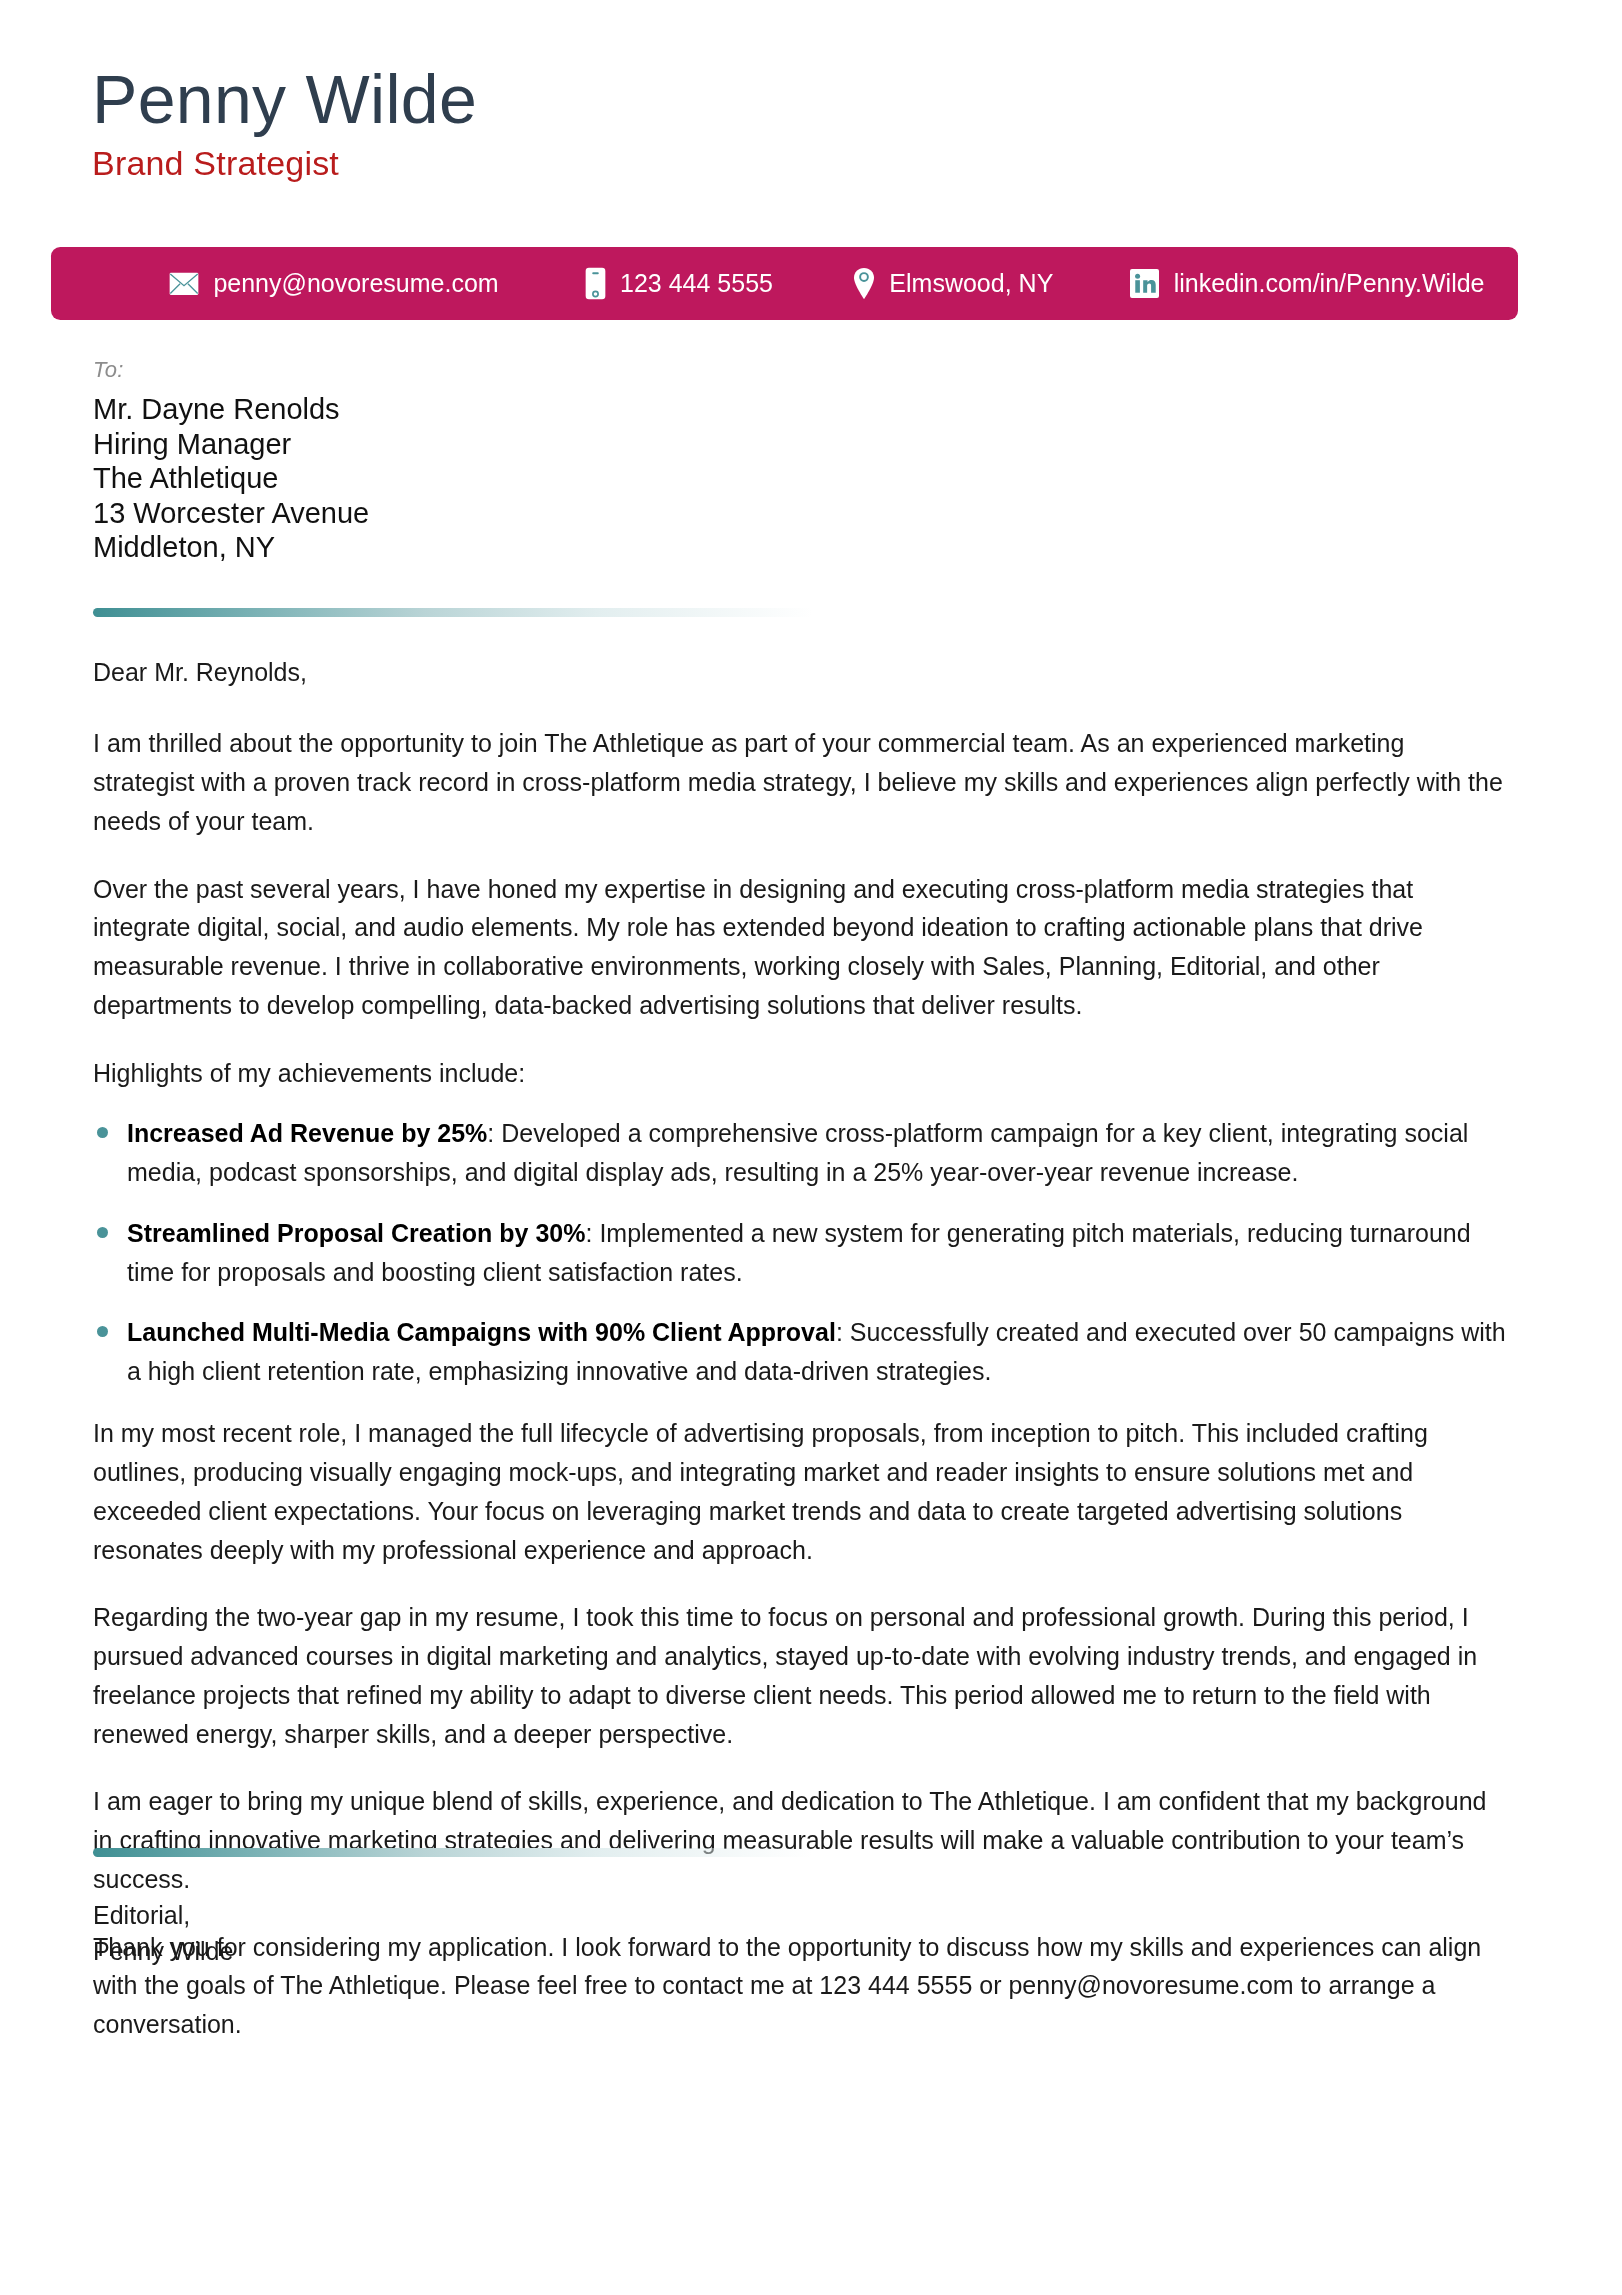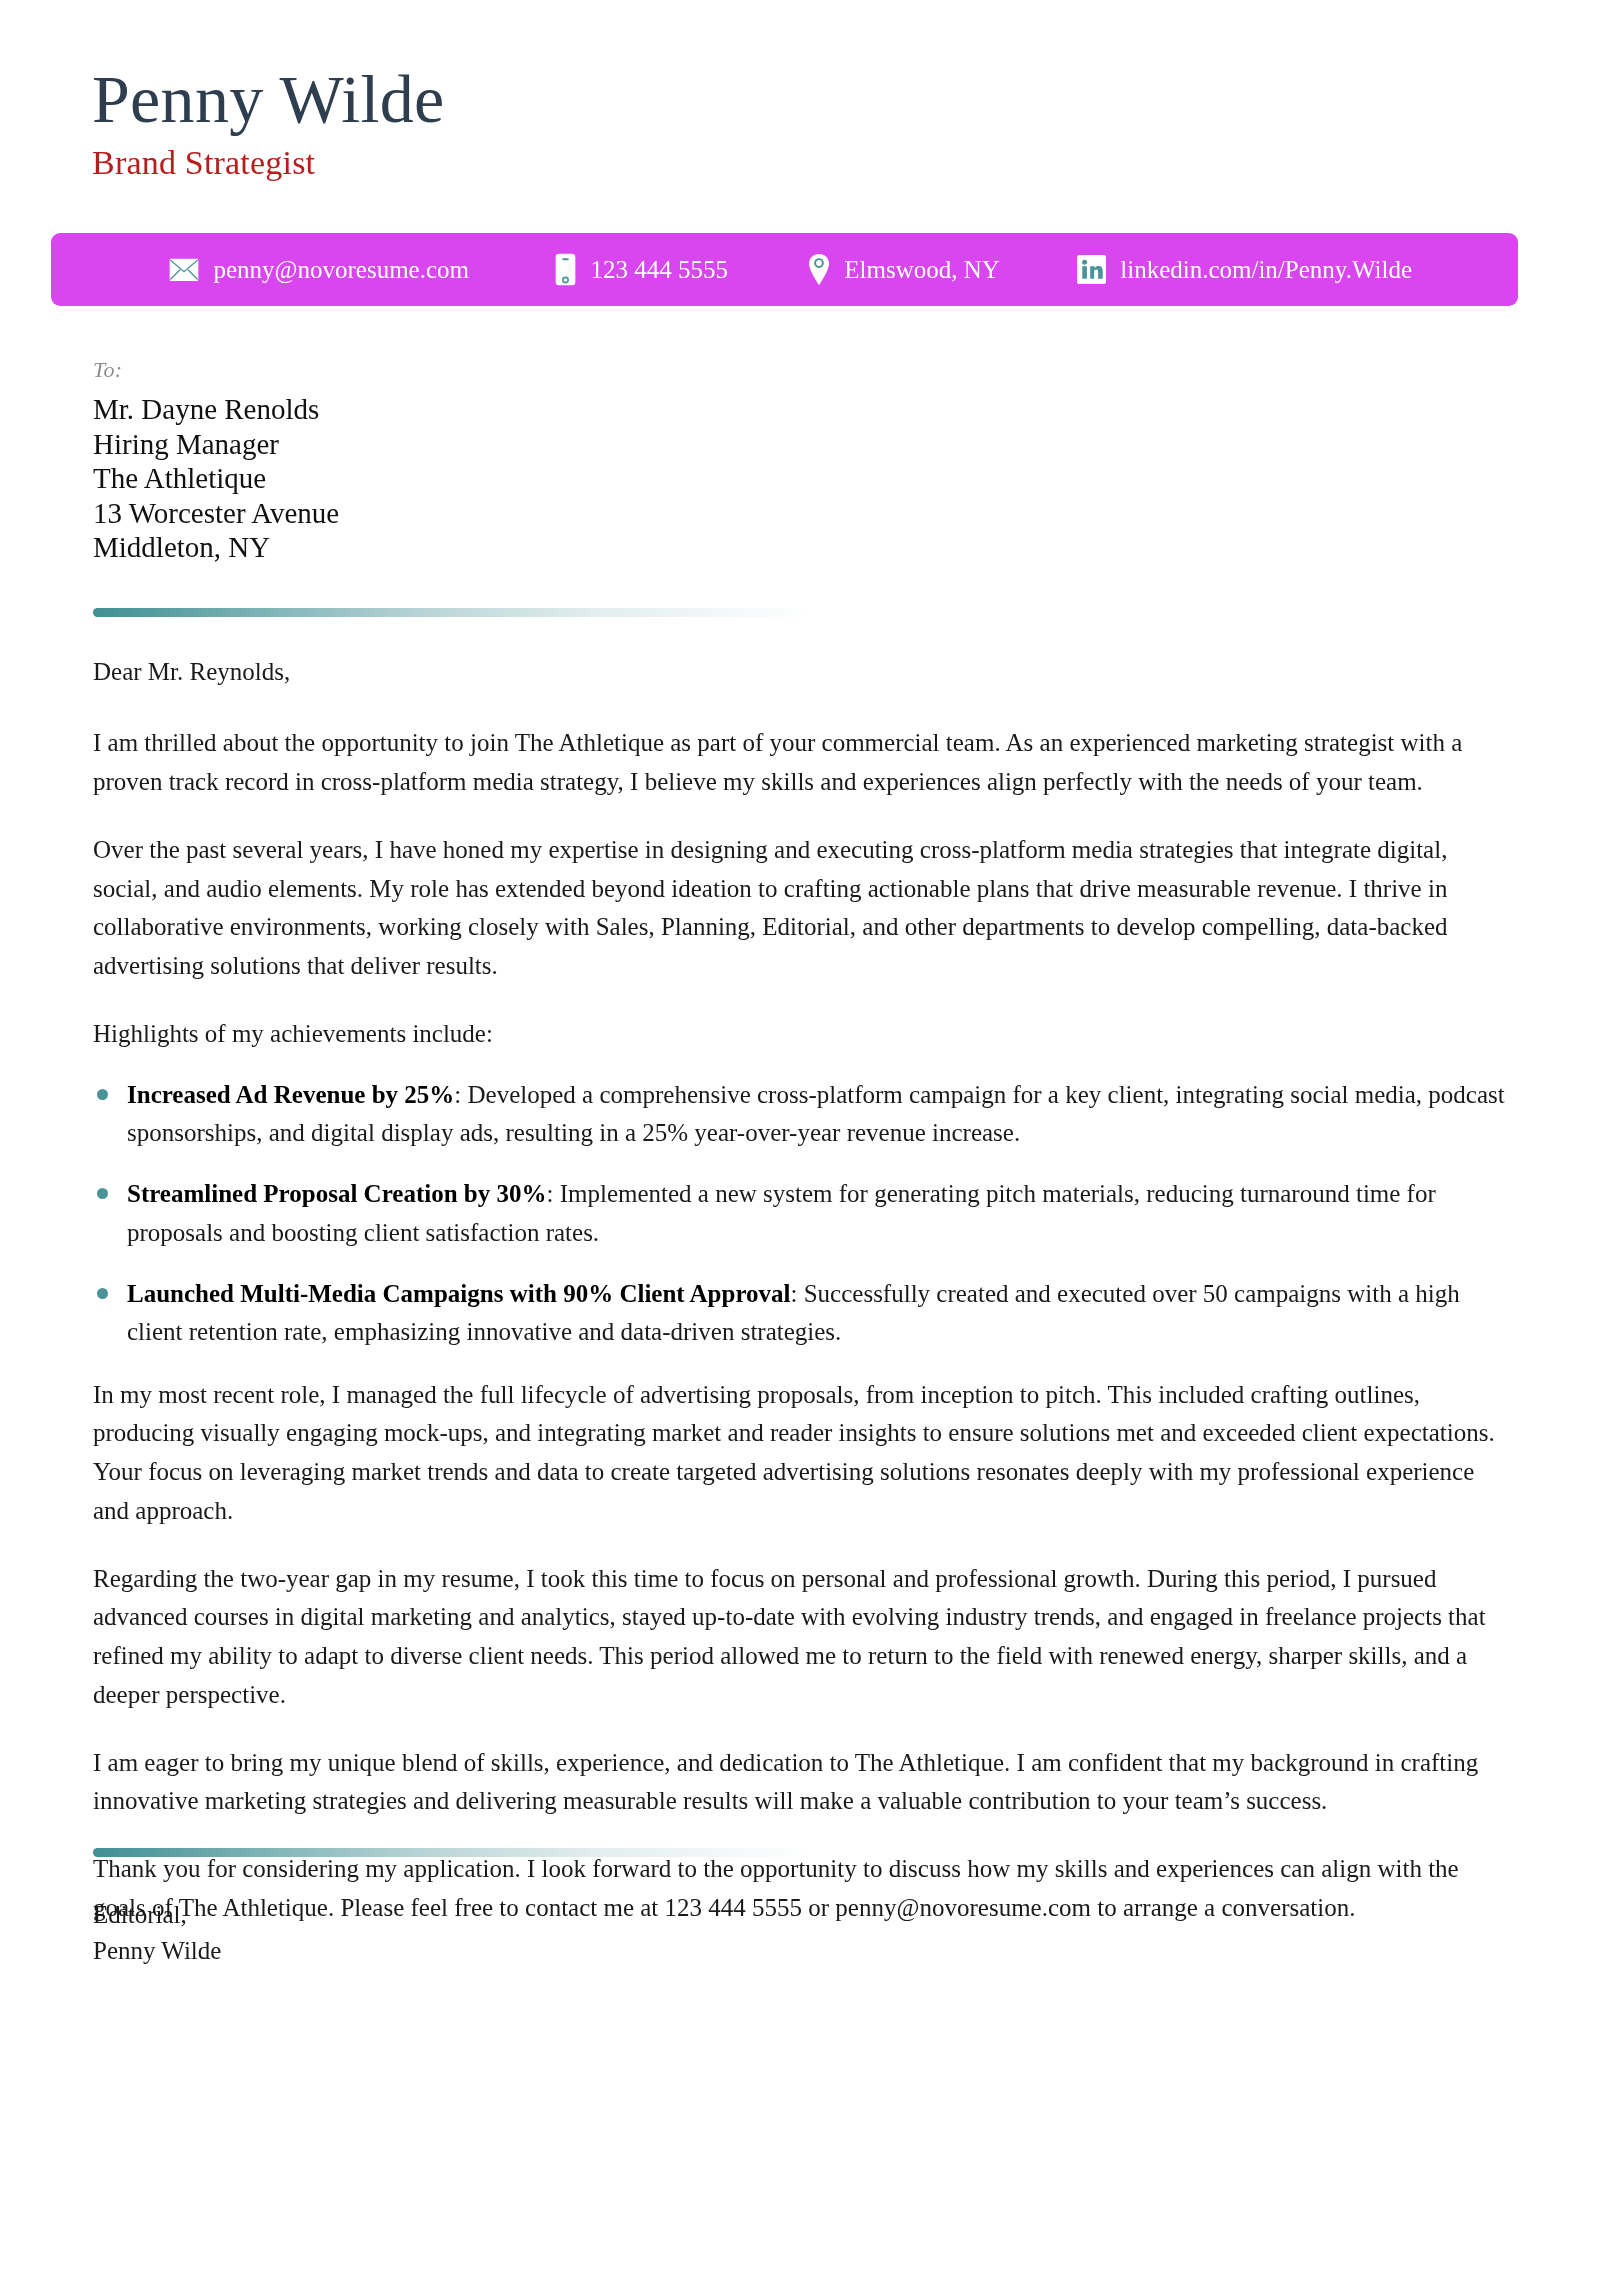--- a/index.html
+++ b/index.html
@@ -5,21 +5,21 @@
   html, body {
     margin: 0;
     padding: 0;
     background: #ffffff;
   }
   .page {
     position: relative;
     width: 1622px;
     height: 2295px;
     background: #ffffff;
-    font-family: Liberation Serif, serif;
+    font-family: Liberation Sans, sans-serif;
     overflow: hidden;
     box-sizing: border-box;
     border-radius: 25px;
   }
 
   
   .header {
     position: absolute;
     left: 92px;
     top: 63px;
@@ -40,24 +40,24 @@
     font-weight: 400;
     color: #b91c1c;
     margin: 6.5px 0 0 0;
     letter-spacing: 0.2px;
   }
 
   
   .contact-bar {
     position: absolute;
     left: 51px;
-    top: 233px;
+    top: 247px;
     width: 1467px;
     height: 73px;
-    background: #d946ef;
+    background: #be185d;
     border-radius: 9.2px;
     display: flex;
     align-items: center;
     box-sizing: border-box;
     padding: 0 26px;
   }
   .contact-item {
     display: flex;
     align-items: center;
     color: #ffffff;

